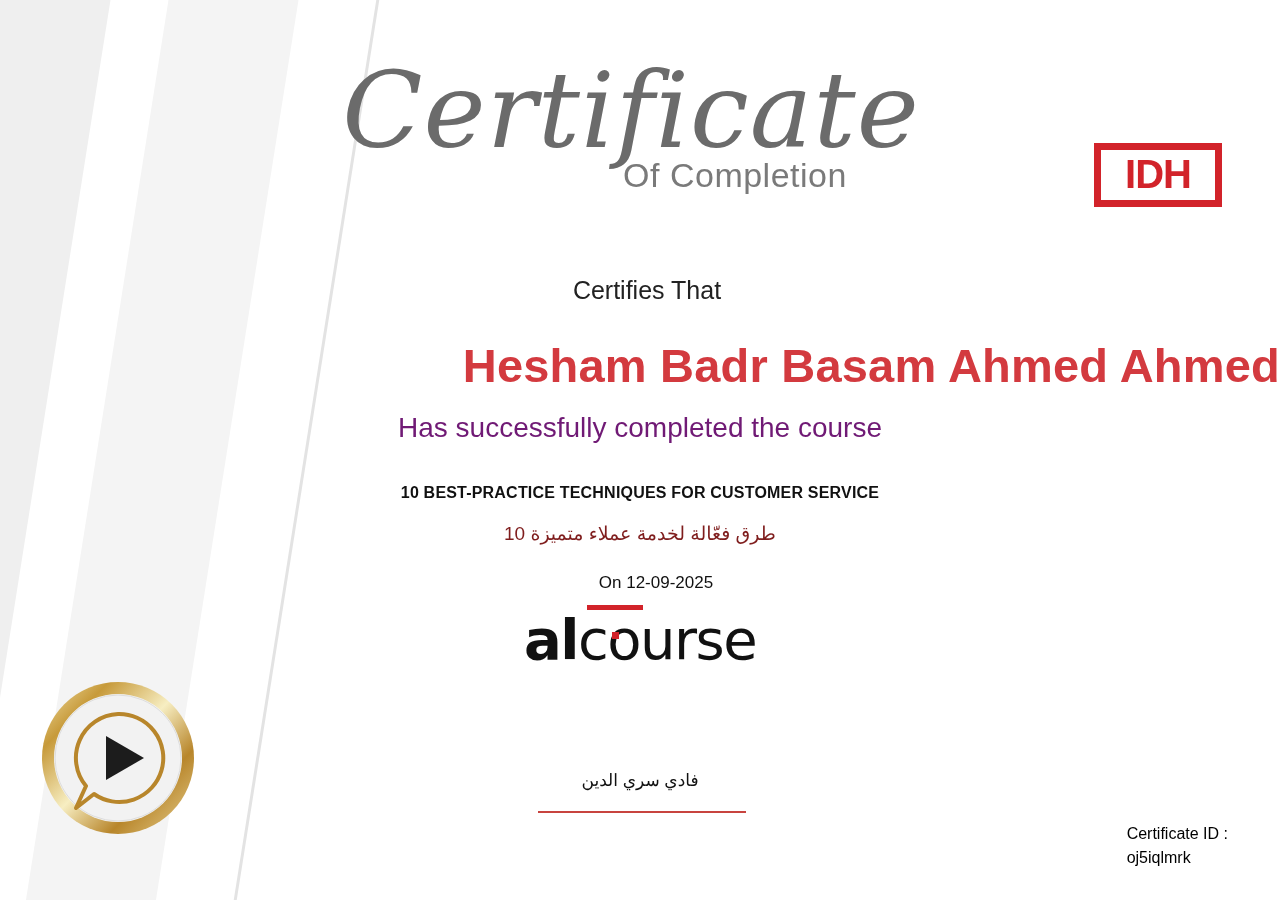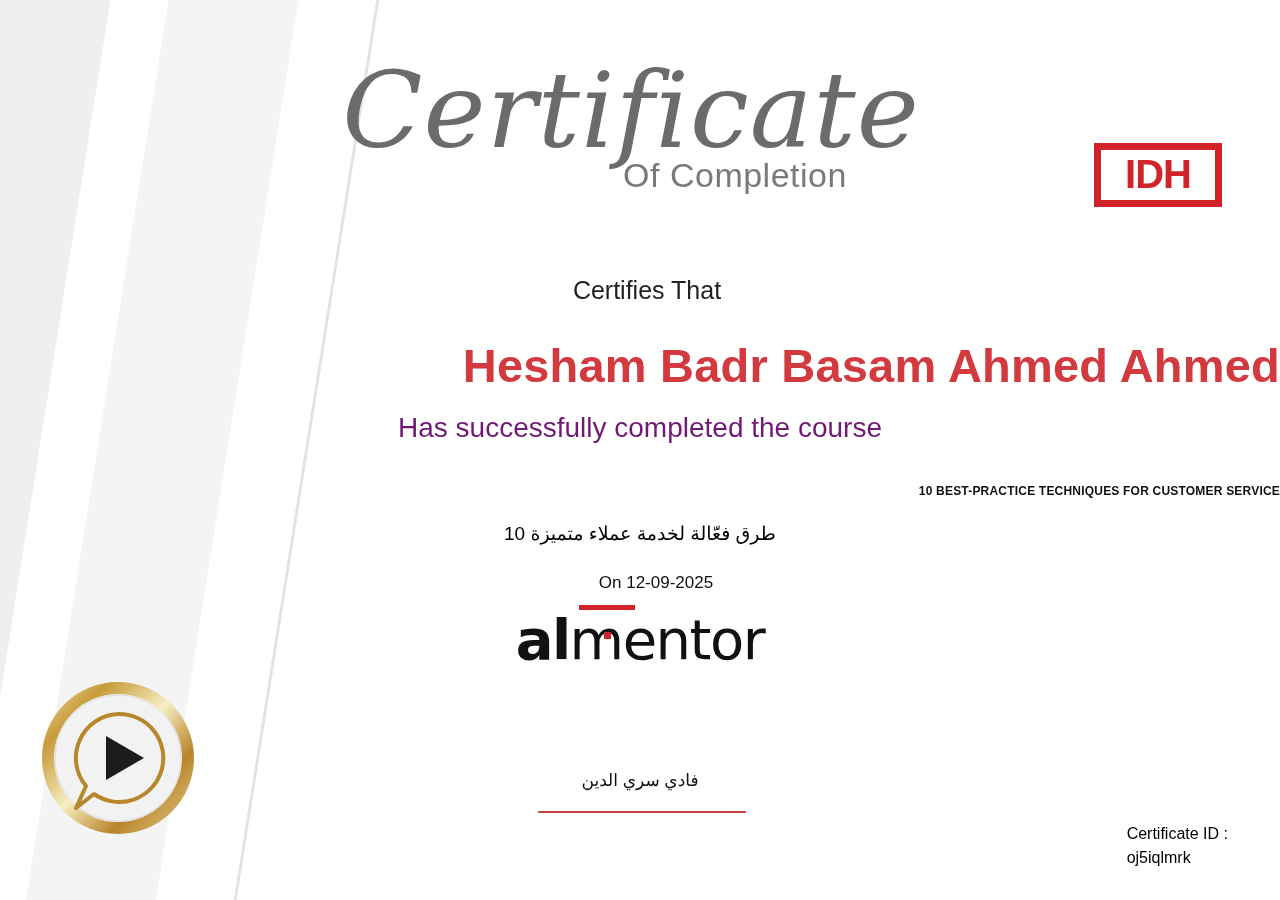--- a/index.html
+++ b/index.html
@@ -134,33 +134,33 @@
     left: 0; right: 0;
     top: 412px;
     text-align: center;
     font-size: 28px;
     color: #701a75;
   }
   .course-en {
     position: absolute;
     left: 0; right: 0;
     top: 484px;
-    text-align: right;
-    font-size: 12px;
+    text-align: center;
+    font-size: 16px;
     font-weight: bold;
     color: #111;
     letter-spacing: 0.2px;
   }
   .course-ar {
     position: absolute;
     left: 0; right: 0;
     top: 522px;
     text-align: center;
     font-size: 19px;
-    color: #000000;
+    color: #7f1d1d;
     direction: rtl;
   }
   .date-line {
     position: absolute;
     left: 0; right: 0;
     top: 573px;
     text-align: center;
     font-size: 17px;
     color: #111;
     padding-left: 32px;
@@ -265,21 +265,21 @@
   <div class="recipient">Hesham Badr Basam Ahmed Ahmed</div>
   <div class="completed-line">Has successfully completed the course</div>
   <div class="course-en">10 BEST-PRACTICE TECHNIQUES FOR CUSTOMER SERVICE</div>
   <div class="course-ar">طرق فعّالة لخدمة عملاء متميزة 10</div>
   <div class="date-line">On 12-09-2025</div>
 
   <div class="almentor">
     <span class="almentor-inner">
       <span class="almentor-bar"></span>
       <span class="almentor-tick"></span>
-      <span class="al">al</span><span class="mentor">mentor</span>
+      <span class="al">al</span><span class="mentor">course</span>
     </span>
   </div>
 
   <div class="signature">فادي سري الدين</div>
   <div class="sig-rule"></div>
 
   <div class="cert-id">
     <div>Certificate ID :</div>
     <div>oj5iqlmrk</div>
   </div>

